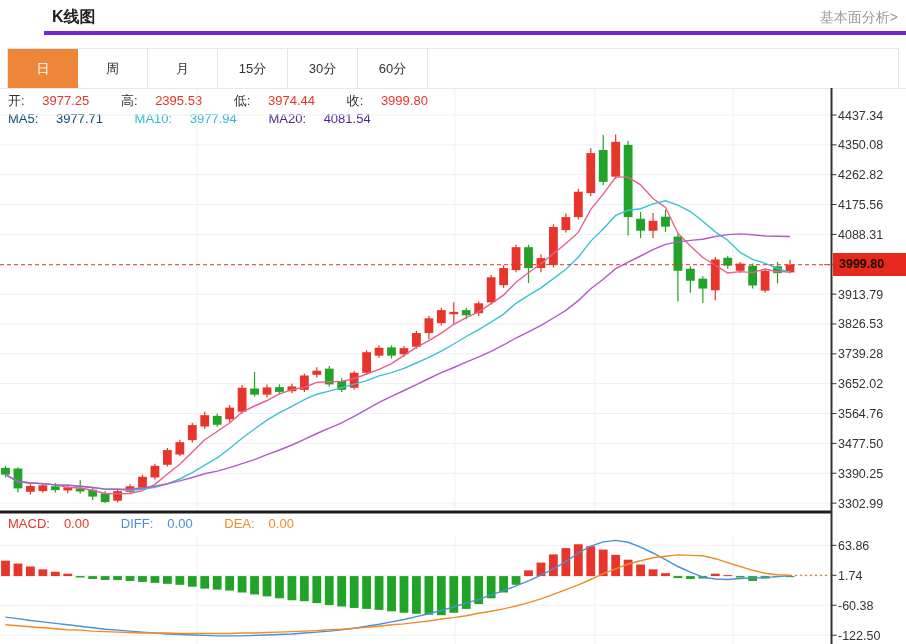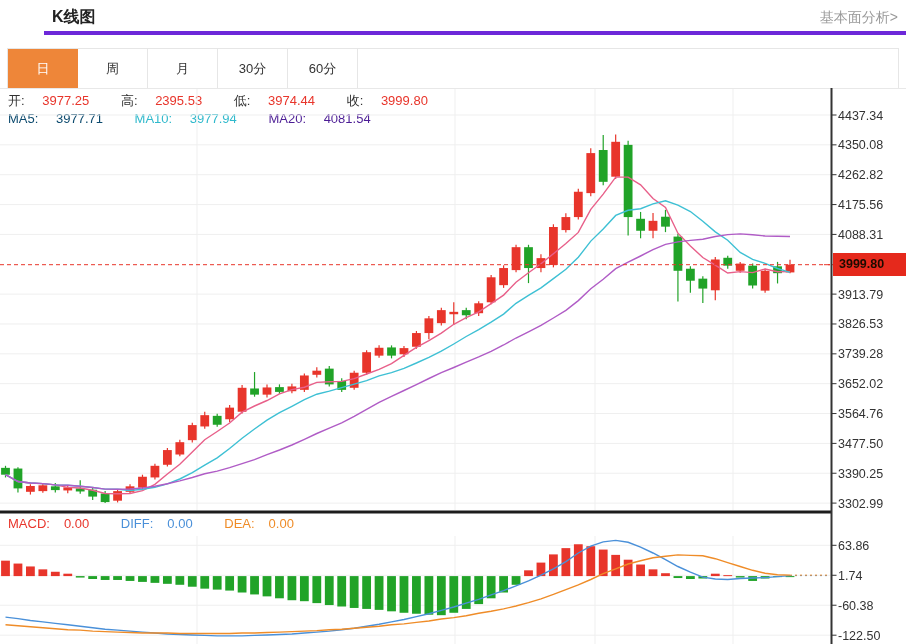--- a/index.html
+++ b/index.html
@@ -37,20 +37,21 @@
 
 <div class="header">
   <span class="title">K线图</span>
   <a class="fund-link">基本面分析&gt;</a>
 </div>
 
 <div class="tabbar">
     <div class="tab active">日</div>
     <div class="tab">周</div>
     <div class="tab">月</div>
+    <div class="tab">15分</div>
     <div class="tab">30分</div>
     <div class="tab">60分</div>
     <div class="tab-filler"></div>
   </div>
 
 <div class="legend-row ohlc-row">
   <span><span class="lbl">开:</span> <span class="val-red">3977.25</span></span>
   <span><span class="lbl">高:</span> <span class="val-red">2395.53</span></span>
   <span><span class="lbl">低:</span> <span class="val-red">3974.44</span></span>
   <span><span class="lbl">收:</span> <span class="val-red">3999.80</span></span>

